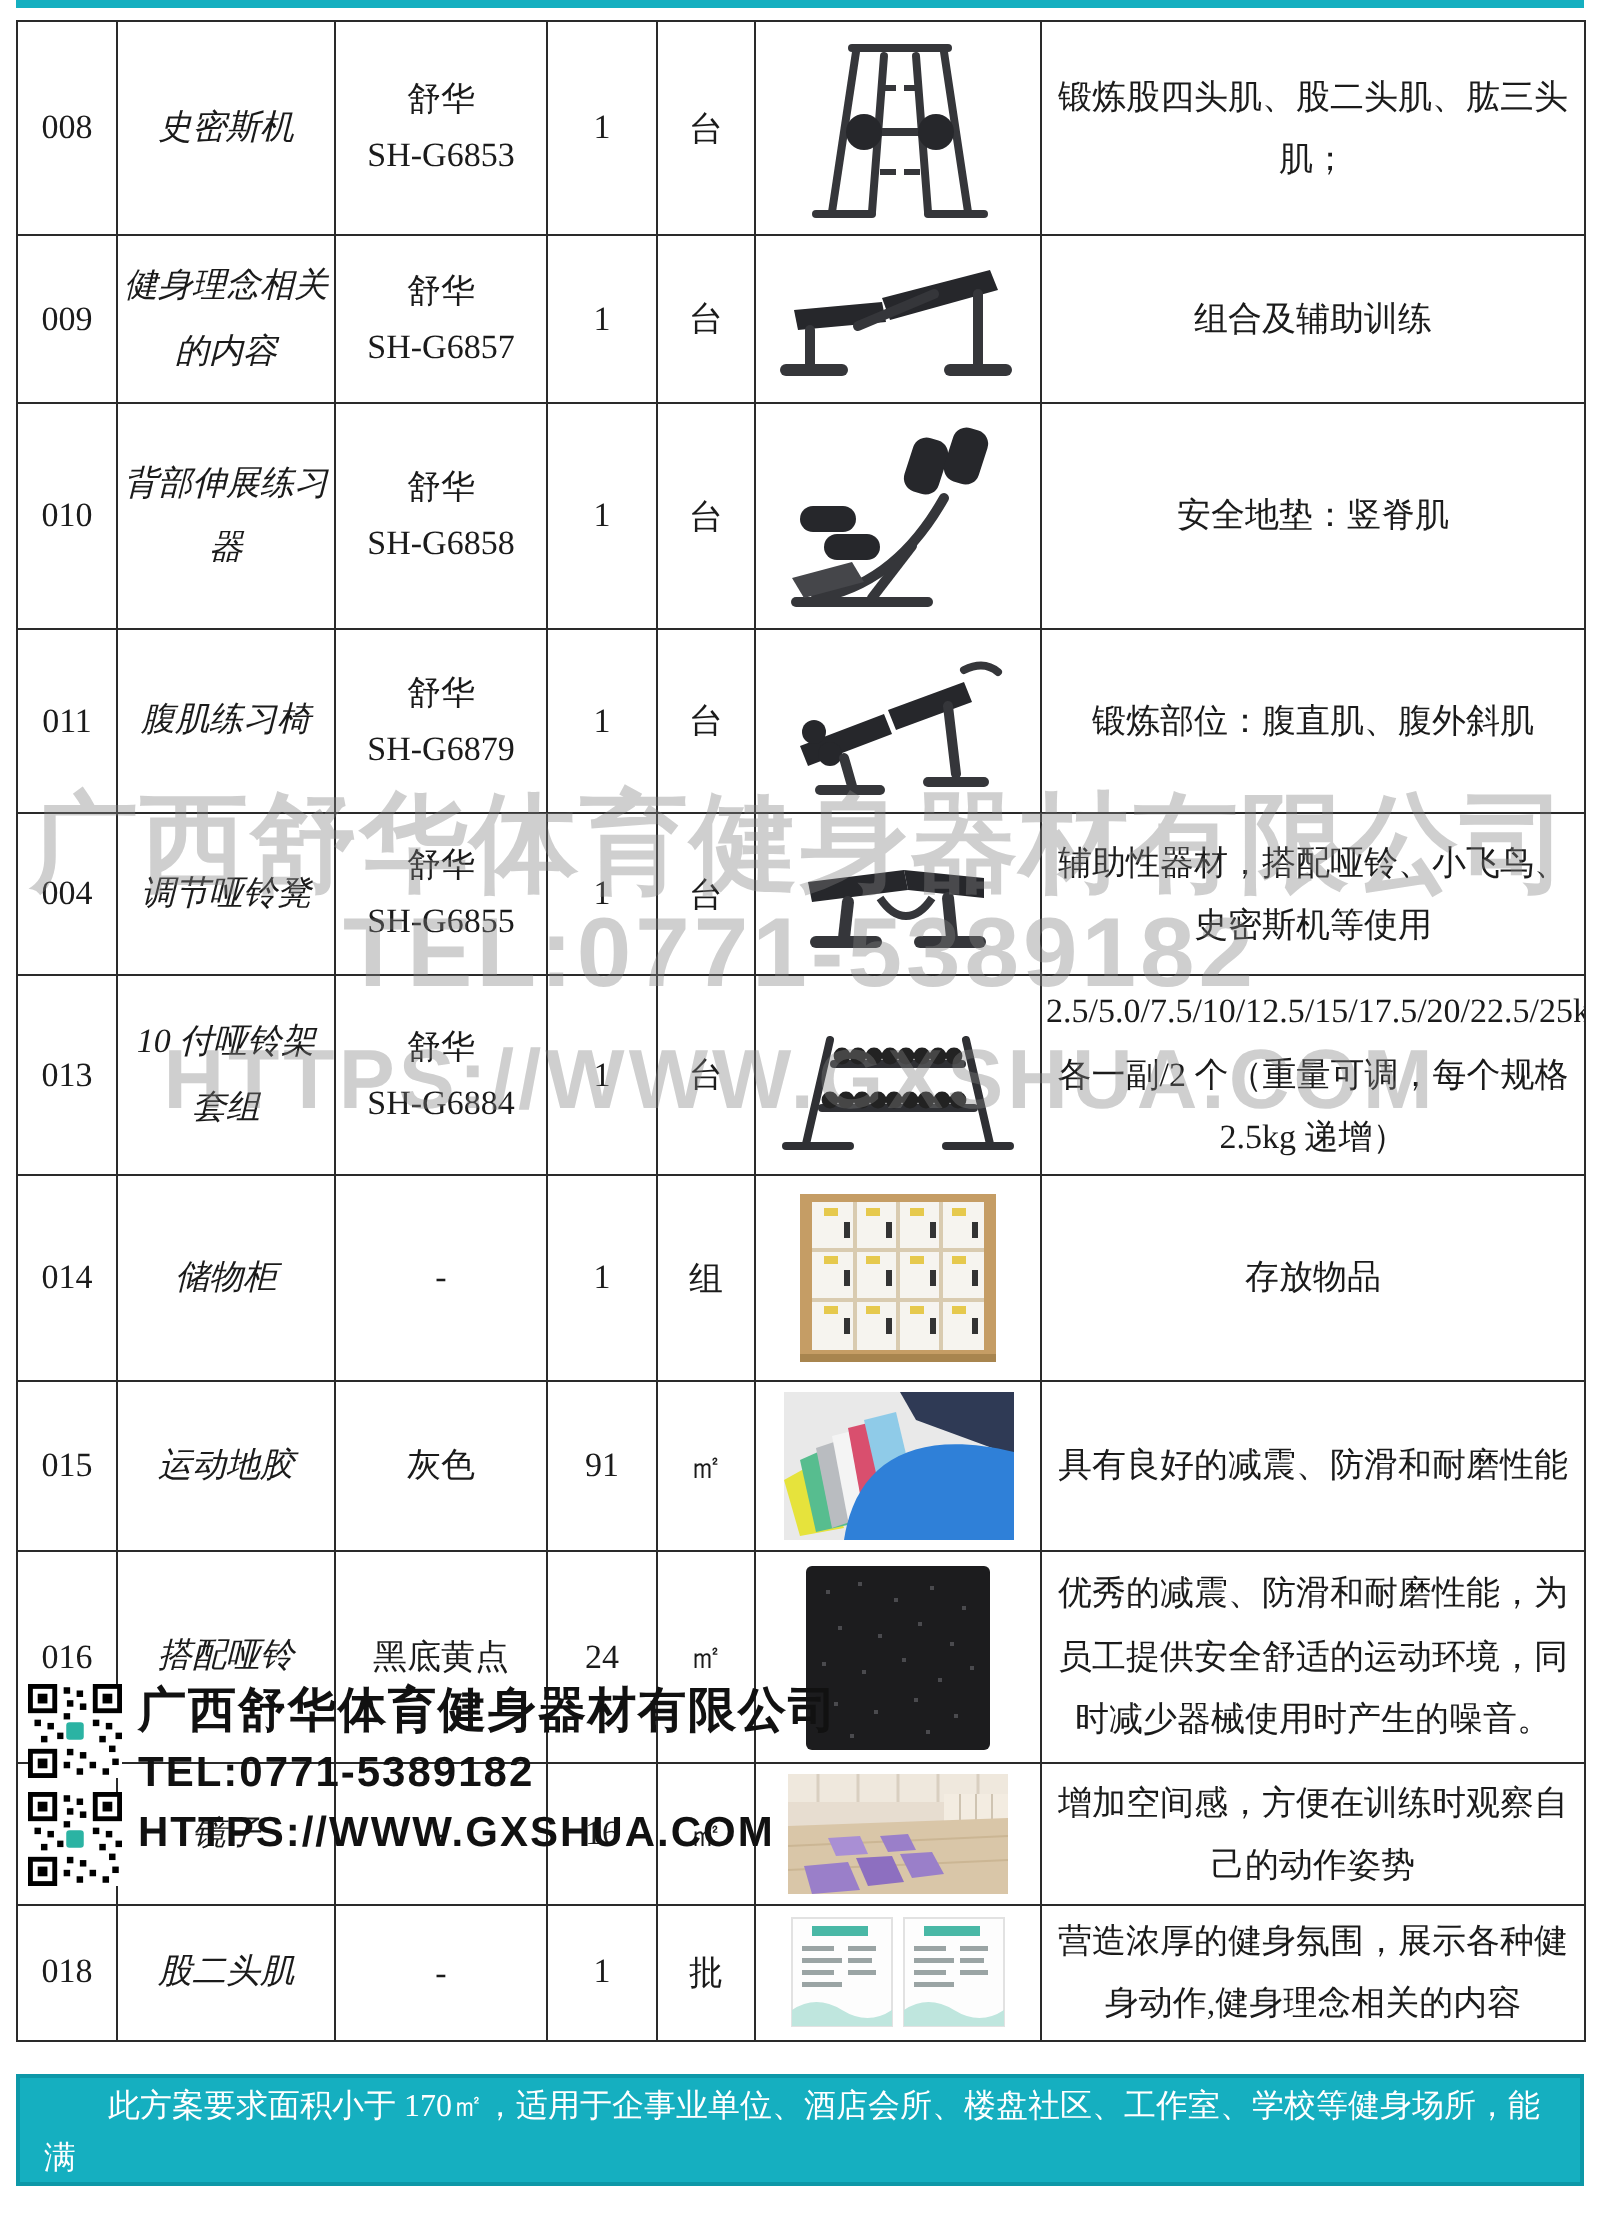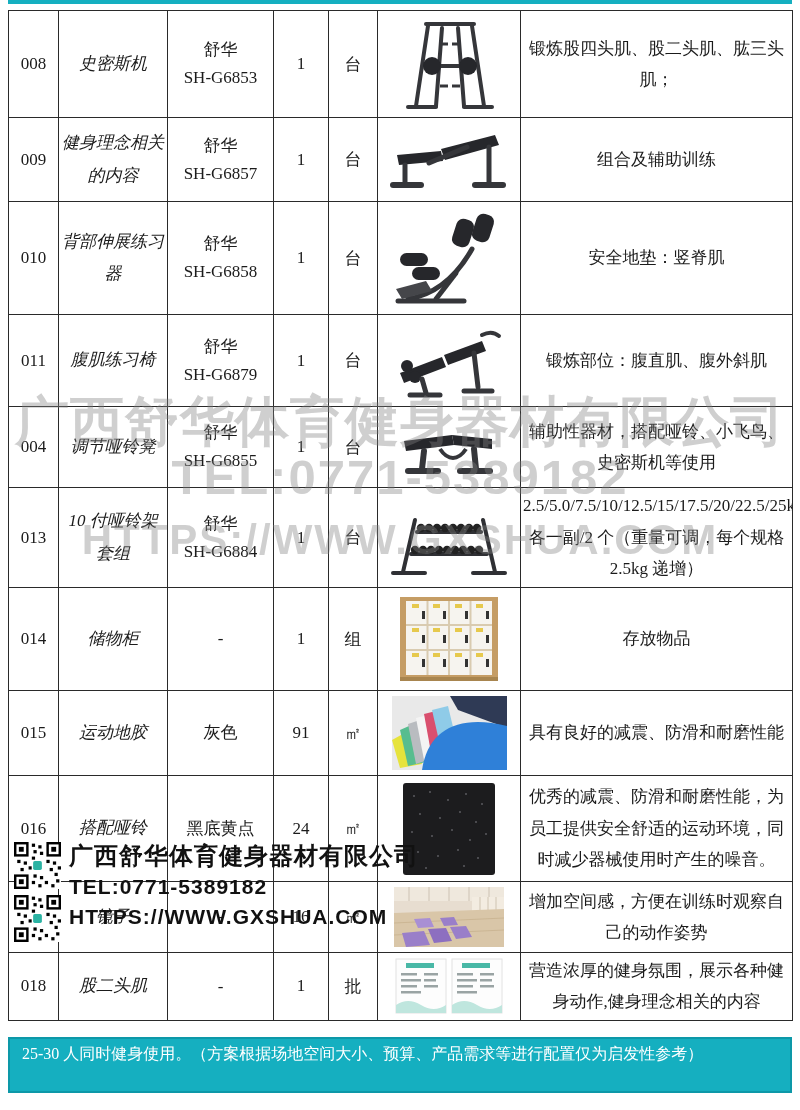--- a/index.html
+++ b/index.html
@@ -536,16 +536,17 @@
           </svg></span>
     </div>
     <div>
       <div class="c-name-line">广西舒华体育健身器材有限公司</div>
       <div class="c-tel-line">TEL:0771-5389182</div>
       <div class="c-url-line">HTTPS://WWW.GXSHUA.COM</div>
     </div>
   </div>
 
   <div class="banner" style="background: rgb(21, 175, 192); border: 2px solid rgb(13, 152, 168);">
+    <div class="l1">此方案要求面积小于 170㎡，适用于企事业单位、酒店会所、楼盘社区、工作室、学校等健身场所，能满</div>
     <div class="l2">25-30 人同时健身使用。（方案根据场地空间大小、预算、产品需求等进行配置仅为启发性参考）</div>
   </div>
 
 </div>
 
 </body></html>

